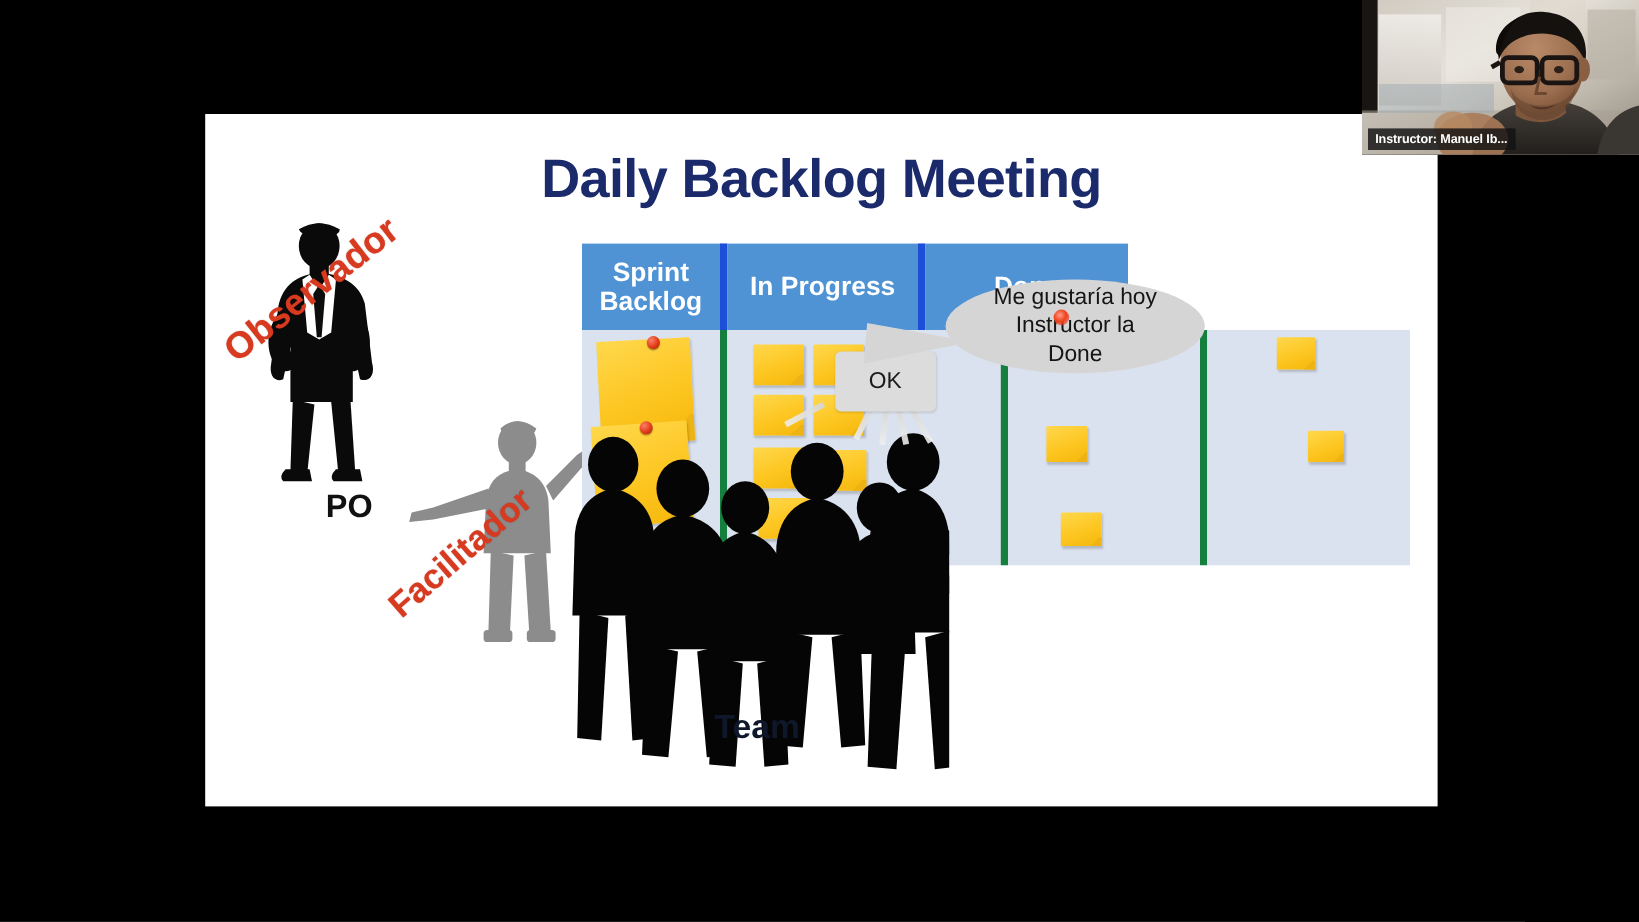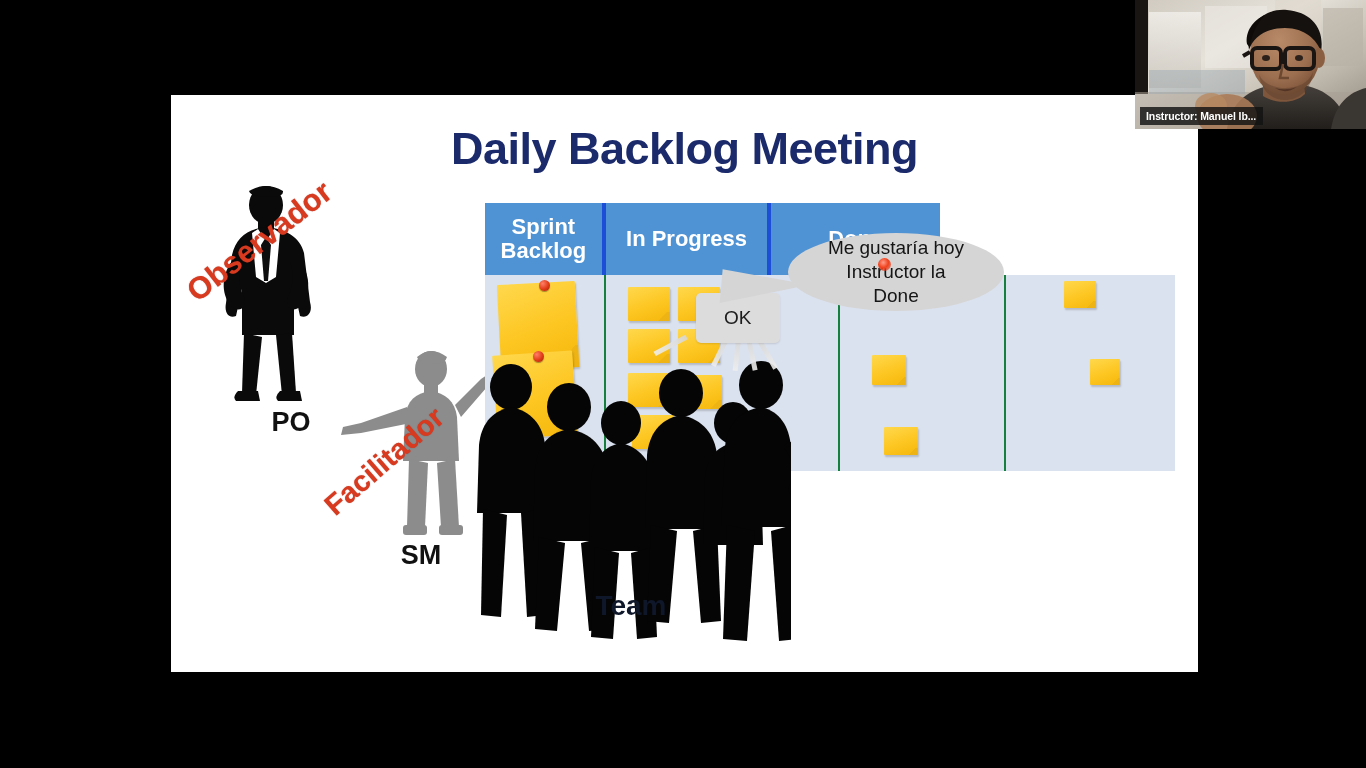--- a/index.html
+++ b/index.html
@@ -102,40 +102,40 @@
     background: #4f93d4;
     color: #ffffff;
     font-size: 22px;
     font-weight: bold;
     display: flex;
     align-items: center;
     justify-content: center;
     text-align: center;
     line-height: 1.08;
     box-sizing: border-box;
-    border-right: 4px solid #1d4ed8;
+    border-right: 6px solid #1d4ed8;
     font-family: "Liberation Sans", sans-serif;
   }
   .col-head:last-child { border-right: none; }
 
   .c-backlog { width: 17.5%; }
   .c-todo    { width: 34.0%; }
   .c-prog    { width: 24.0%; }
   .c-done    { width: 24.5%; }
 
   #board-body {
     display: flex;
     height: 196px;
     width: 100%;
     background: #dde3f0;
     position: relative;
   }
   .col-body {
     box-sizing: border-box;
-    border-right: 2px solid #15803d;
+    border-right: 6px solid #15803d;
     position: relative;
     background: #dbe2ef;
   }
   .col-body:last-child { border-right: none; }
 
   
   .sticky {
     position: absolute;
     background: linear-gradient(160deg, #ffd84d 0%, #fdc621 55%, #f5b70c 100%);
     box-shadow: 1px 2px 2px rgba(0,0,0,0.18);
@@ -346,21 +346,20 @@
 
           <path d="M124 60 L 150 34 L 162 26 L 168 32 L 156 42 L 130 72 Z"></path>
 
           <path d="M78 114 L 76 182 L 94 182 L 97 118 Z"></path>
           <path d="M106 118 L 110 182 L 128 182 L 124 114 Z"></path>
           <rect x="72" y="180" width="24" height="10" rx="3"></rect>
           <rect x="108" y="180" width="24" height="10" rx="3"></rect>
         </g>
       </svg>
       <div class="role-overlay" id="sm-overlay">Facilitador</div>
-      <div class="role-label" id="sm-label">SM</div>
     </div>
 
     <div id="board">
 
       <div id="board-header">
         <div class="col-head c-backlog">
           <span>
             <span>Sprint</span><br>
             <span>Backlog</span>
           </span>

